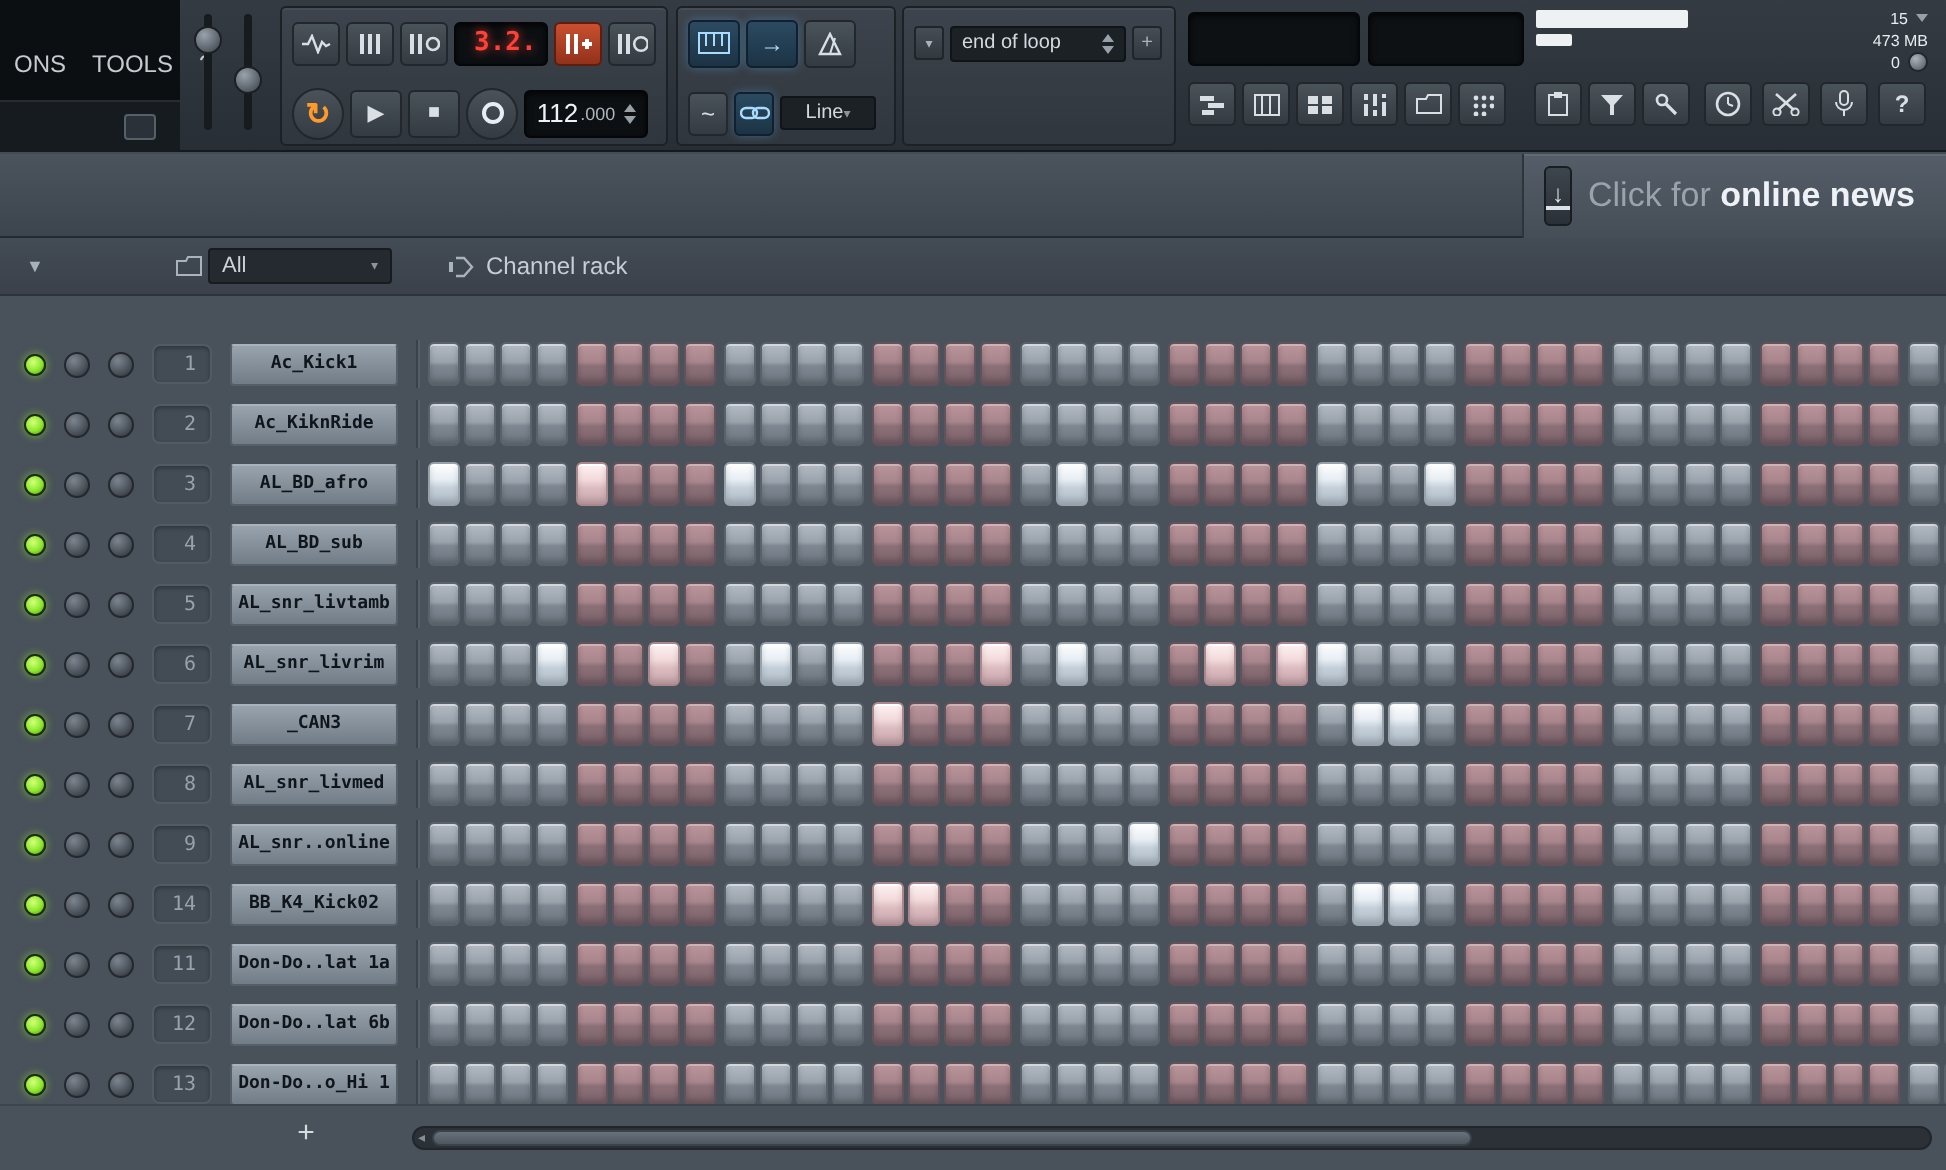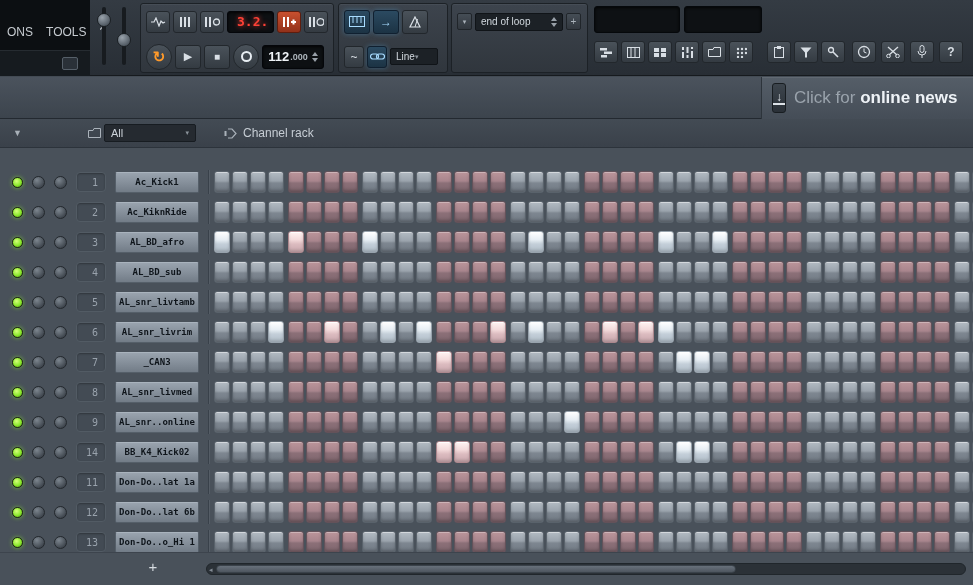--- a/index.html
+++ b/index.html
@@ -35,35 +35,35 @@
   .tbtn.blue{background:linear-gradient(#2b4a61,#1c3344);border-color:#102030;color:#a8dcff;box-shadow:0 0 5px rgba(90,180,240,.35)}
   .tbtn.red{background:linear-gradient(#c8502f,#92311a);border-color:#5e1d0e;color:#ffe9df}
   .tbtn.round{border-radius:50%;width:26px;height:26px}
   .glyph-orange{color:#ff9a2a;font-size:15px;font-weight:bold}
   .ring{width:11px;height:11px;border:2px solid #e8eef3;border-radius:50%}
 
   .lcd{background:#0d1013;border:1px solid #04060a;border-radius:3px;font-family:"DejaVu Sans Mono",monospace;
     display:flex;align-items:center;justify-content:center;box-shadow:inset 0 1px 3px rgba(0,0,0,.8)}
   .lcd-pattern{width:48px;height:22px;color:#ff4136;font-size:13px;font-weight:bold;
     text-shadow:0 0 5px rgba(255,65,54,.85);justify-content:flex-end;padding-right:5px}
-  .lcd-tempo{width:62px;height:24px;color:#eef2f6;font-weight:bold;gap:1px}
+  .lcd-tempo{width:62px;height:24px;color:#eef2f6;font-weight:normal;gap:1px}
   .t-int{font-size:13px}.t-dec{font-size:9px;color:#aeb6bd}
   .spin{display:inline-flex;flex-direction:column;gap:2px;margin-left:3px}
   .tri-up{width:0;height:0;border-left:3px solid transparent;border-right:3px solid transparent;border-bottom:4px solid #98a0a8}
   .tri-down{width:0;height:0;border-left:3px solid transparent;border-right:3px solid transparent;border-top:4px solid #98a0a8}
 
   .lcd-time{position:relative;width:125px;height:29px;color:#f2f6fa}
   .time-main{font-size:17px;font-weight:bold;letter-spacing:1px}
   .time-unit{position:absolute;top:2px;right:5px;font-size:6px;color:#9cb885;letter-spacing:.5px;font-family:"Liberation Sans",sans-serif}
 
   .mini-box{display:inline-flex;align-items:center;justify-content:center;width:15px;height:17px;
     background:linear-gradient(#454d55,#32383f);border:1px solid #20252a;border-radius:2px;color:#aab2ba;font-size:7px}
   .loop-box{display:flex;align-items:center;justify-content:space-between;width:88px;height:18px;
     background:#1c2126;border:1px solid #101418;border-radius:2px;color:#d2d9df;font-size:10px;padding:0 5px}
-  .snap-box{display:flex;align-items:center;justify-content:flex-start;width:48px;height:17px;
+  .snap-box{display:flex;align-items:center;justify-content:center;width:48px;height:17px;
     background:#1c2126;border:1px solid #101418;border-radius:2px;color:#d2d9df;font-size:10px;padding:0 5px}
   .dd-caret{font-size:7px;color:#8b939b}
 
   .lcd-strip{position:absolute;top:6px;height:27px;background:#0e1114;border:1px solid #05080b;border-radius:3px;box-shadow:inset 0 1px 3px rgba(0,0,0,.8)}
   .strip1{left:594px;width:86px}
   .strip2{left:684px;width:78px}
   .iconrow{position:absolute;left:594px;top:41px;display:flex;align-items:center;gap:3px}
   .iconrow .gap{width:8px}
   .rightbtns{position:absolute;left:852px;top:41px;display:flex;align-items:center;gap:5px}
 
@@ -370,20 +370,35 @@
           <rect x="3" y="0.5" width="4" height="7" rx="2" fill="none" stroke="#d9dfe5"></rect>
           <path d="M1,6 a4,4 0 0 0 8,0" fill="none" stroke="#d9dfe5"></path>
           <line x1="5" y1="10" x2="5" y2="13" stroke="#d9dfe5"></line>
         </svg>
       </span>
       <span class="tbtn sm">
           <span style="font-weight:bold">?</span>
         </span>
     </div>
 
+    <div class="memblock">
+      <div class="memrow">
+        <span class="membar b"></span>
+        <span class="memtxt">15</span>
+        <span class="tri-down"></span>
+      </div>
+      <div class="memrow">
+        <span class="membar s"></span>
+        <span class="memtxt">473 MB</span>
+      </div>
+      <div class="memrow">
+        <span class="memtxt">0</span>
+        <span class="knob-mini"></span>
+      </div>
+    </div>
   </div>
 
   <div class="newsbar">
     <div class="news-panel">
       <span class="dl-btn">
         <span>↓</span>
         <span class="tray"></span>
       </span>
       <span class="news-text"><span>Click for </span><b>online news</b></span>
       <svg class="globe" width="19" height="19">

